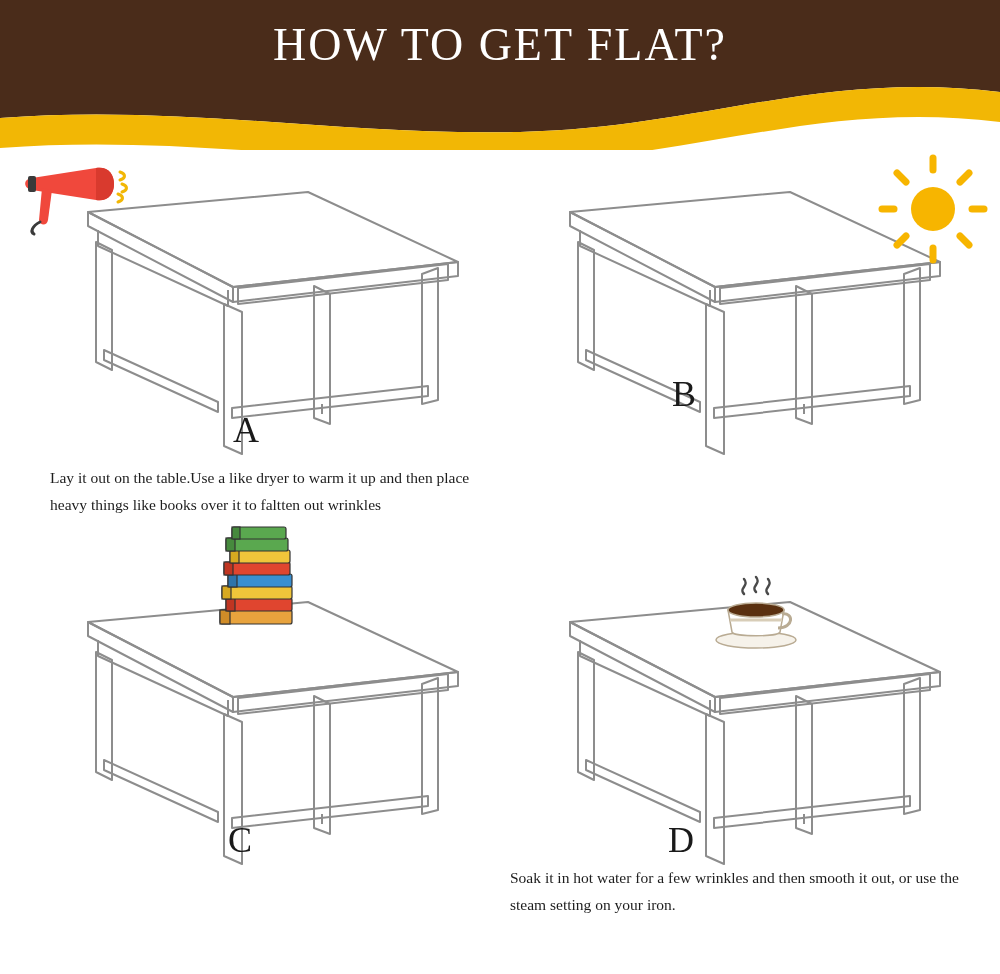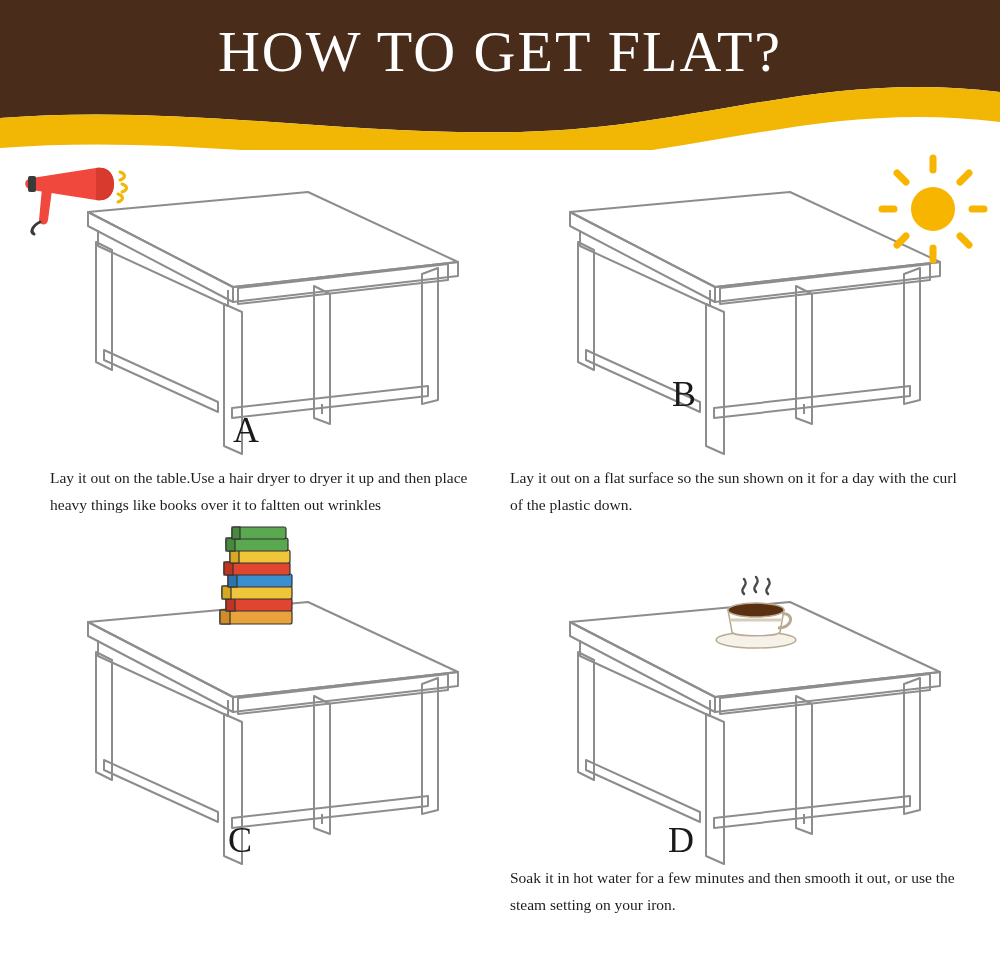--- a/index.html
+++ b/index.html
@@ -35,21 +35,21 @@
     top: 0;
   }
   .header-title {
     position: absolute;
     left: 0;
     top: 18px;
     width: 1000px;
     text-align: center;
     color: #ffffff;
     font-family: "Liberation Serif", serif;
-    font-size: 58px;
+    font-size: 46px;
     letter-spacing: 2px;
     font-weight: 400;
     z-index: 5;
   }
 
   
   .panels {
     position: absolute;
     left: 0;
     top: 150px;
@@ -153,21 +153,21 @@
           <path d="M34,30 L30,60 C29,66 22,66 21,60 L24,28 Z" fill="#f0483c"></path>
           <path d="M22,62 C14,66 12,72 16,74" fill="none" stroke="#3a3a3a" stroke-width="3" stroke-linecap="round"></path>
           <g stroke="#f2b705" stroke-width="3" stroke-linecap="round" fill="none">
             <path d="M102,12 C108,14 108,18 102,20"></path>
             <path d="M104,24 C110,26 110,30 104,32"></path>
             <path d="M100,34 C106,36 106,40 100,42"></path>
           </g>
         </g>
       </svg>
       <div class="panel-letter letter-a">A</div>
-      <div class="caption">Lay it out on the table.Use a hair dryer to dryer it up and then place heavy things like books over it to faltten out wrinkles</div>
+      <div class="caption">Lay it out on the table.Use a like dryer to warm it up and then place heavy things like books over it to faltten out wrinkles</div>
     </div>
 
     <div class="panel panel-b">
       <div class="art">
         <svg width="480" height="310" viewBox="0 0 480 310">
           <g fill="none" stroke="#8d8d8d" stroke-width="2" stroke-linejoin="round">
             <path d="M70,58 L290,38 L440,108 L215,133 Z"></path>
             <path d="M70,58 L70,72 L215,148 L215,133 Z"></path>
             <path d="M215,133 L215,148 L440,122 L440,108 Z"></path>
             <path d="M80,76 L80,92 L210,152 L210,136"></path>
@@ -192,21 +192,20 @@
             <path d="M16,55 L4,55"></path>
             <path d="M106,55 L94,55"></path>
             <path d="M28,28 L19,19"></path>
             <path d="M82,82 L91,91"></path>
             <path d="M28,82 L19,91"></path>
             <path d="M82,28 L91,19"></path>
           </g>
         </g>
       </svg>
       <div class="panel-letter letter-b">B</div>
-      <div class="caption">Lay it out on a flat surface so the sun shown on it for a day with the curl of the plastic down.</div>
     </div>
 
     <div class="panel panel-c">
       <div class="art">
         <svg width="480" height="310" viewBox="0 0 480 310">
           <g fill="none" stroke="#8d8d8d" stroke-width="2" stroke-linejoin="round">
             <path d="M70,58 L290,38 L440,108 L215,133 Z"></path>
             <path d="M70,58 L70,72 L215,148 L215,133 Z"></path>
             <path d="M215,133 L215,148 L440,122 L440,108 Z"></path>
             <path d="M80,76 L80,92 L210,152 L210,136"></path>
@@ -295,17 +294,17 @@
 
           <ellipse cx="50" cy="36" rx="28" ry="7" fill="#5a3010"></ellipse>
           <ellipse cx="50" cy="36" rx="28" ry="7" fill="none" stroke="#b9ab93" stroke-width="1.5"></ellipse>
 
           <path d="M76,40 C88,38 88,54 72,54" fill="none" stroke="#b9ab93" stroke-width="3"></path>
 
           <path d="M24,46 L76,46" stroke="#d8cdb8" stroke-width="3" fill="none"></path>
         </g>
       </svg>
       <div class="panel-letter letter-d">D</div>
-      <div class="caption">Soak it in hot water for a few minutes and then smooth it out, or use the steam setting on your iron.</div>
+      <div class="caption">Soak it in hot water for a few wrinkles and then smooth it out, or use the steam setting on your iron.</div>
     </div>
 
   </div>
 </div>
 
 </body></html>

